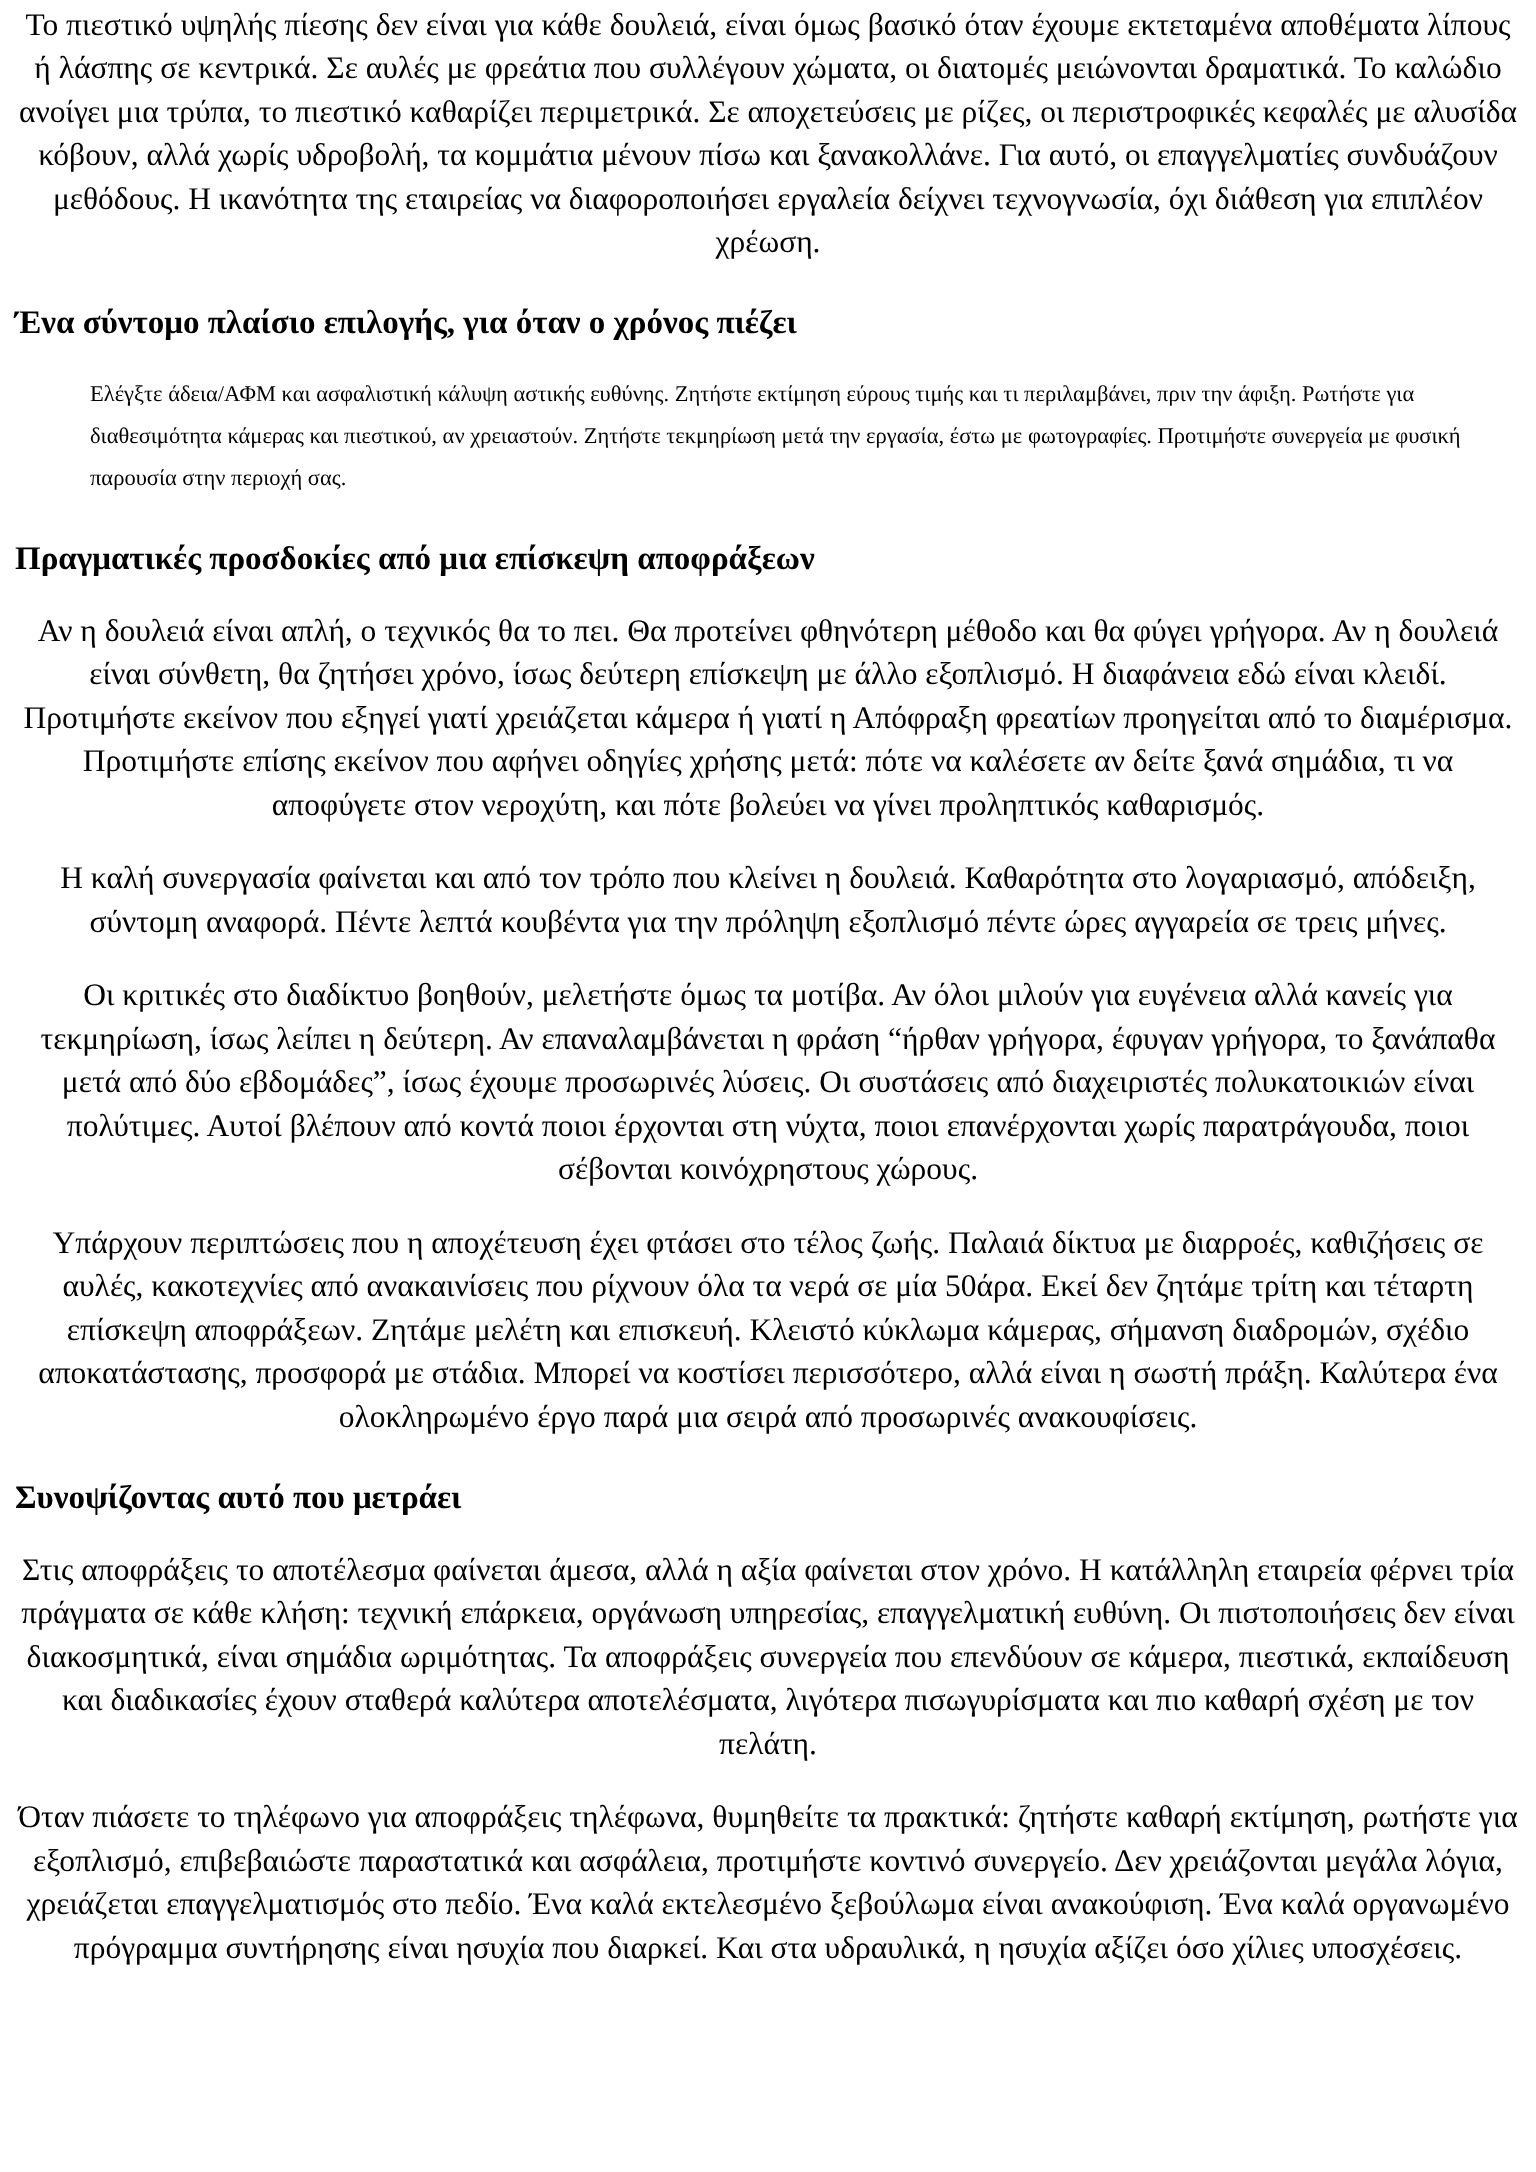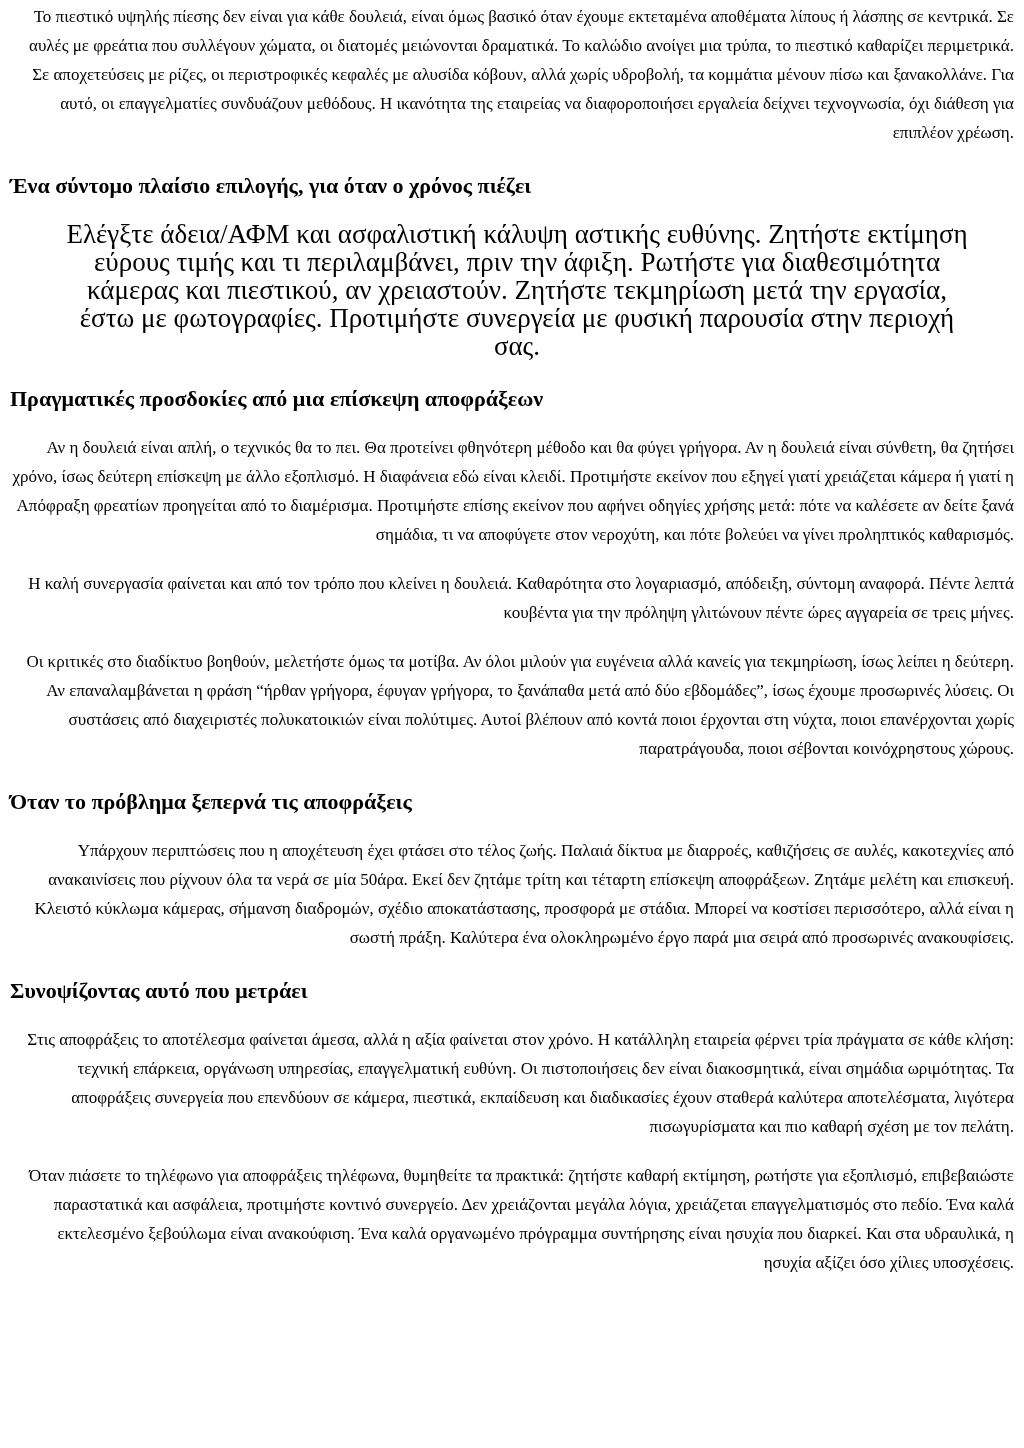--- a/index.html
+++ b/index.html
@@ -11,62 +11,60 @@
   body {
     width: 1024px;
     height: 1448px;
     overflow: hidden;
     font-family: "Liberation Serif", "DejaVu Serif", serif;
   }
   .doc {
     padding: 2px 10px 0 10px;
   }
   .doc p {
-    font-size: 17px;
+    font-size: 21px;
     line-height: 29px;
     margin: 20px 0;
-    text-align: right;
+    text-align: center;
   }
   .doc p.first {
     margin-top: 0;
   }
   .doc h2 {
     font-size: 22px;
     line-height: 1.18;
     font-weight: bold;
     margin: 26px 0 21px 0;
     letter-spacing: 0;
   }
   .doc blockquote {
     margin: 20px 40px 20px 50px;
-    font-size: 27px;
+    font-size: 15px;
     line-height: 28px;
-    text-align: center;
   }
 </style>
 </head>
 <body>
 
 <article class="doc">
   <p class="first">Το πιεστικό υψηλής πίεσης δεν είναι για κάθε δουλειά, είναι όμως βασικό όταν έχουμε εκτεταμένα αποθέματα λίπους ή λάσπης σε κεντρικά. Σε αυλές με φρεάτια που συλλέγουν χώματα, οι διατομές μειώνονται δραματικά. Το καλώδιο ανοίγει μια τρύπα, το πιεστικό καθαρίζει περιμετρικά. Σε αποχετεύσεις με ρίζες, οι περιστροφικές κεφαλές με αλυσίδα κόβουν, αλλά χωρίς υδροβολή, τα κομμάτια μένουν πίσω και ξανακολλάνε. Για αυτό, οι επαγγελματίες συνδυάζουν μεθόδους. Η ικανότητα της εταιρείας να διαφοροποιήσει εργαλεία δείχνει τεχνογνωσία, όχι διάθεση για επιπλέον χρέωση.</p>
 
   <h2>Ένα σύντομο πλαίσιο επιλογής, για όταν ο χρόνος πιέζει</h2>
 
   <blockquote>Ελέγξτε άδεια/ΑΦΜ και ασφαλιστική κάλυψη αστικής ευθύνης. Ζητήστε εκτίμηση εύρους τιμής και τι περιλαμβάνει, πριν την άφιξη. Ρωτήστε για διαθεσιμότητα κάμερας και πιεστικού, αν χρειαστούν. Ζητήστε τεκμηρίωση μετά την εργασία, έστω με φωτογραφίες. Προτιμήστε συνεργεία με φυσική παρουσία στην περιοχή σας.</blockquote>
 
   <h2>Πραγματικές προσδοκίες από μια επίσκεψη αποφράξεων</h2>
 
   <p>Αν η δουλειά είναι απλή, ο τεχνικός θα το πει. Θα προτείνει φθηνότερη μέθοδο και θα φύγει γρήγορα. Αν η δουλειά είναι σύνθετη, θα ζητήσει χρόνο, ίσως δεύτερη επίσκεψη με άλλο εξοπλισμό. Η διαφάνεια εδώ είναι κλειδί. Προτιμήστε εκείνον που εξηγεί γιατί χρειάζεται κάμερα ή γιατί η Απόφραξη φρεατίων προηγείται από το διαμέρισμα. Προτιμήστε επίσης εκείνον που αφήνει οδηγίες χρήσης μετά: πότε να καλέσετε αν δείτε ξανά σημάδια, τι να αποφύγετε στον νεροχύτη, και πότε βολεύει να γίνει προληπτικός καθαρισμός.</p>
 
-  <p>Η καλή συνεργασία φαίνεται και από τον τρόπο που κλείνει η δουλειά. Καθαρότητα στο λογαριασμό, απόδειξη, σύντομη αναφορά. Πέντε λεπτά κουβέντα για την πρόληψη γλιτώνουν πέντε ώρες αγγαρεία σε τρεις μήνες.</p>
+  <p>Η καλή συνεργασία φαίνεται και από τον τρόπο που κλείνει η δουλειά. Καθαρότητα στο λογαριασμό, απόδειξη, σύντομη αναφορά. Πέντε λεπτά κουβέντα για την πρόληψη εξοπλισμό πέντε ώρες αγγαρεία σε τρεις μήνες.</p>
 
 
   <p>Οι κριτικές στο διαδίκτυο βοηθούν, μελετήστε όμως τα μοτίβα. Αν όλοι μιλούν για ευγένεια αλλά κανείς για τεκμηρίωση, ίσως λείπει η δεύτερη. Αν επαναλαμβάνεται η φράση “ήρθαν γρήγορα, έφυγαν γρήγορα, το ξανάπαθα μετά από δύο εβδομάδες”, ίσως έχουμε προσωρινές λύσεις. Οι συστάσεις από διαχειριστές πολυκατοικιών είναι πολύτιμες. Αυτοί βλέπουν από κοντά ποιοι έρχονται στη νύχτα, ποιοι επανέρχονται χωρίς παρατράγουδα, ποιοι σέβονται κοινόχρηστους χώρους.</p>
 
-  <h2>Όταν το πρόβλημα ξεπερνά τις αποφράξεις</h2>
 
   <p>Υπάρχουν περιπτώσεις που η αποχέτευση έχει φτάσει στο τέλος ζωής. Παλαιά δίκτυα με διαρροές, καθιζήσεις σε αυλές, κακοτεχνίες από ανακαινίσεις που ρίχνουν όλα τα νερά σε μία 50άρα. Εκεί δεν ζητάμε τρίτη και τέταρτη επίσκεψη αποφράξεων. Ζητάμε μελέτη και επισκευή. Κλειστό κύκλωμα κάμερας, σήμανση διαδρομών, σχέδιο αποκατάστασης, προσφορά με στάδια. Μπορεί να κοστίσει περισσότερο, αλλά είναι η σωστή πράξη. Καλύτερα ένα ολοκληρωμένο έργο παρά μια σειρά από προσωρινές ανακουφίσεις.</p>
 
   <h2>Συνοψίζοντας αυτό που μετράει</h2>
 
   <p>Στις αποφράξεις το αποτέλεσμα φαίνεται άμεσα, αλλά η αξία φαίνεται στον χρόνο. Η κατάλληλη εταιρεία φέρνει τρία πράγματα σε κάθε κλήση: τεχνική επάρκεια, οργάνωση υπηρεσίας, επαγγελματική ευθύνη. Οι πιστοποιήσεις δεν είναι διακοσμητικά, είναι σημάδια ωριμότητας. Τα αποφράξεις συνεργεία που επενδύουν σε κάμερα, πιεστικά, εκπαίδευση και διαδικασίες έχουν σταθερά καλύτερα αποτελέσματα, λιγότερα πισωγυρίσματα και πιο καθαρή σχέση με τον πελάτη.</p>
 
   <p>Όταν πιάσετε το τηλέφωνο για αποφράξεις τηλέφωνα, θυμηθείτε τα πρακτικά: ζητήστε καθαρή εκτίμηση, ρωτήστε για εξοπλισμό, επιβεβαιώστε παραστατικά και ασφάλεια, προτιμήστε κοντινό συνεργείο. Δεν χρειάζονται μεγάλα λόγια, χρειάζεται επαγγελματισμός στο πεδίο. Ένα καλά εκτελεσμένο ξεβούλωμα είναι ανακούφιση. Ένα καλά οργανωμένο πρόγραμμα συντήρησης είναι ησυχία που διαρκεί. Και στα υδραυλικά, η ησυχία αξίζει όσο χίλιες υποσχέσεις.</p>
 </article>
 

